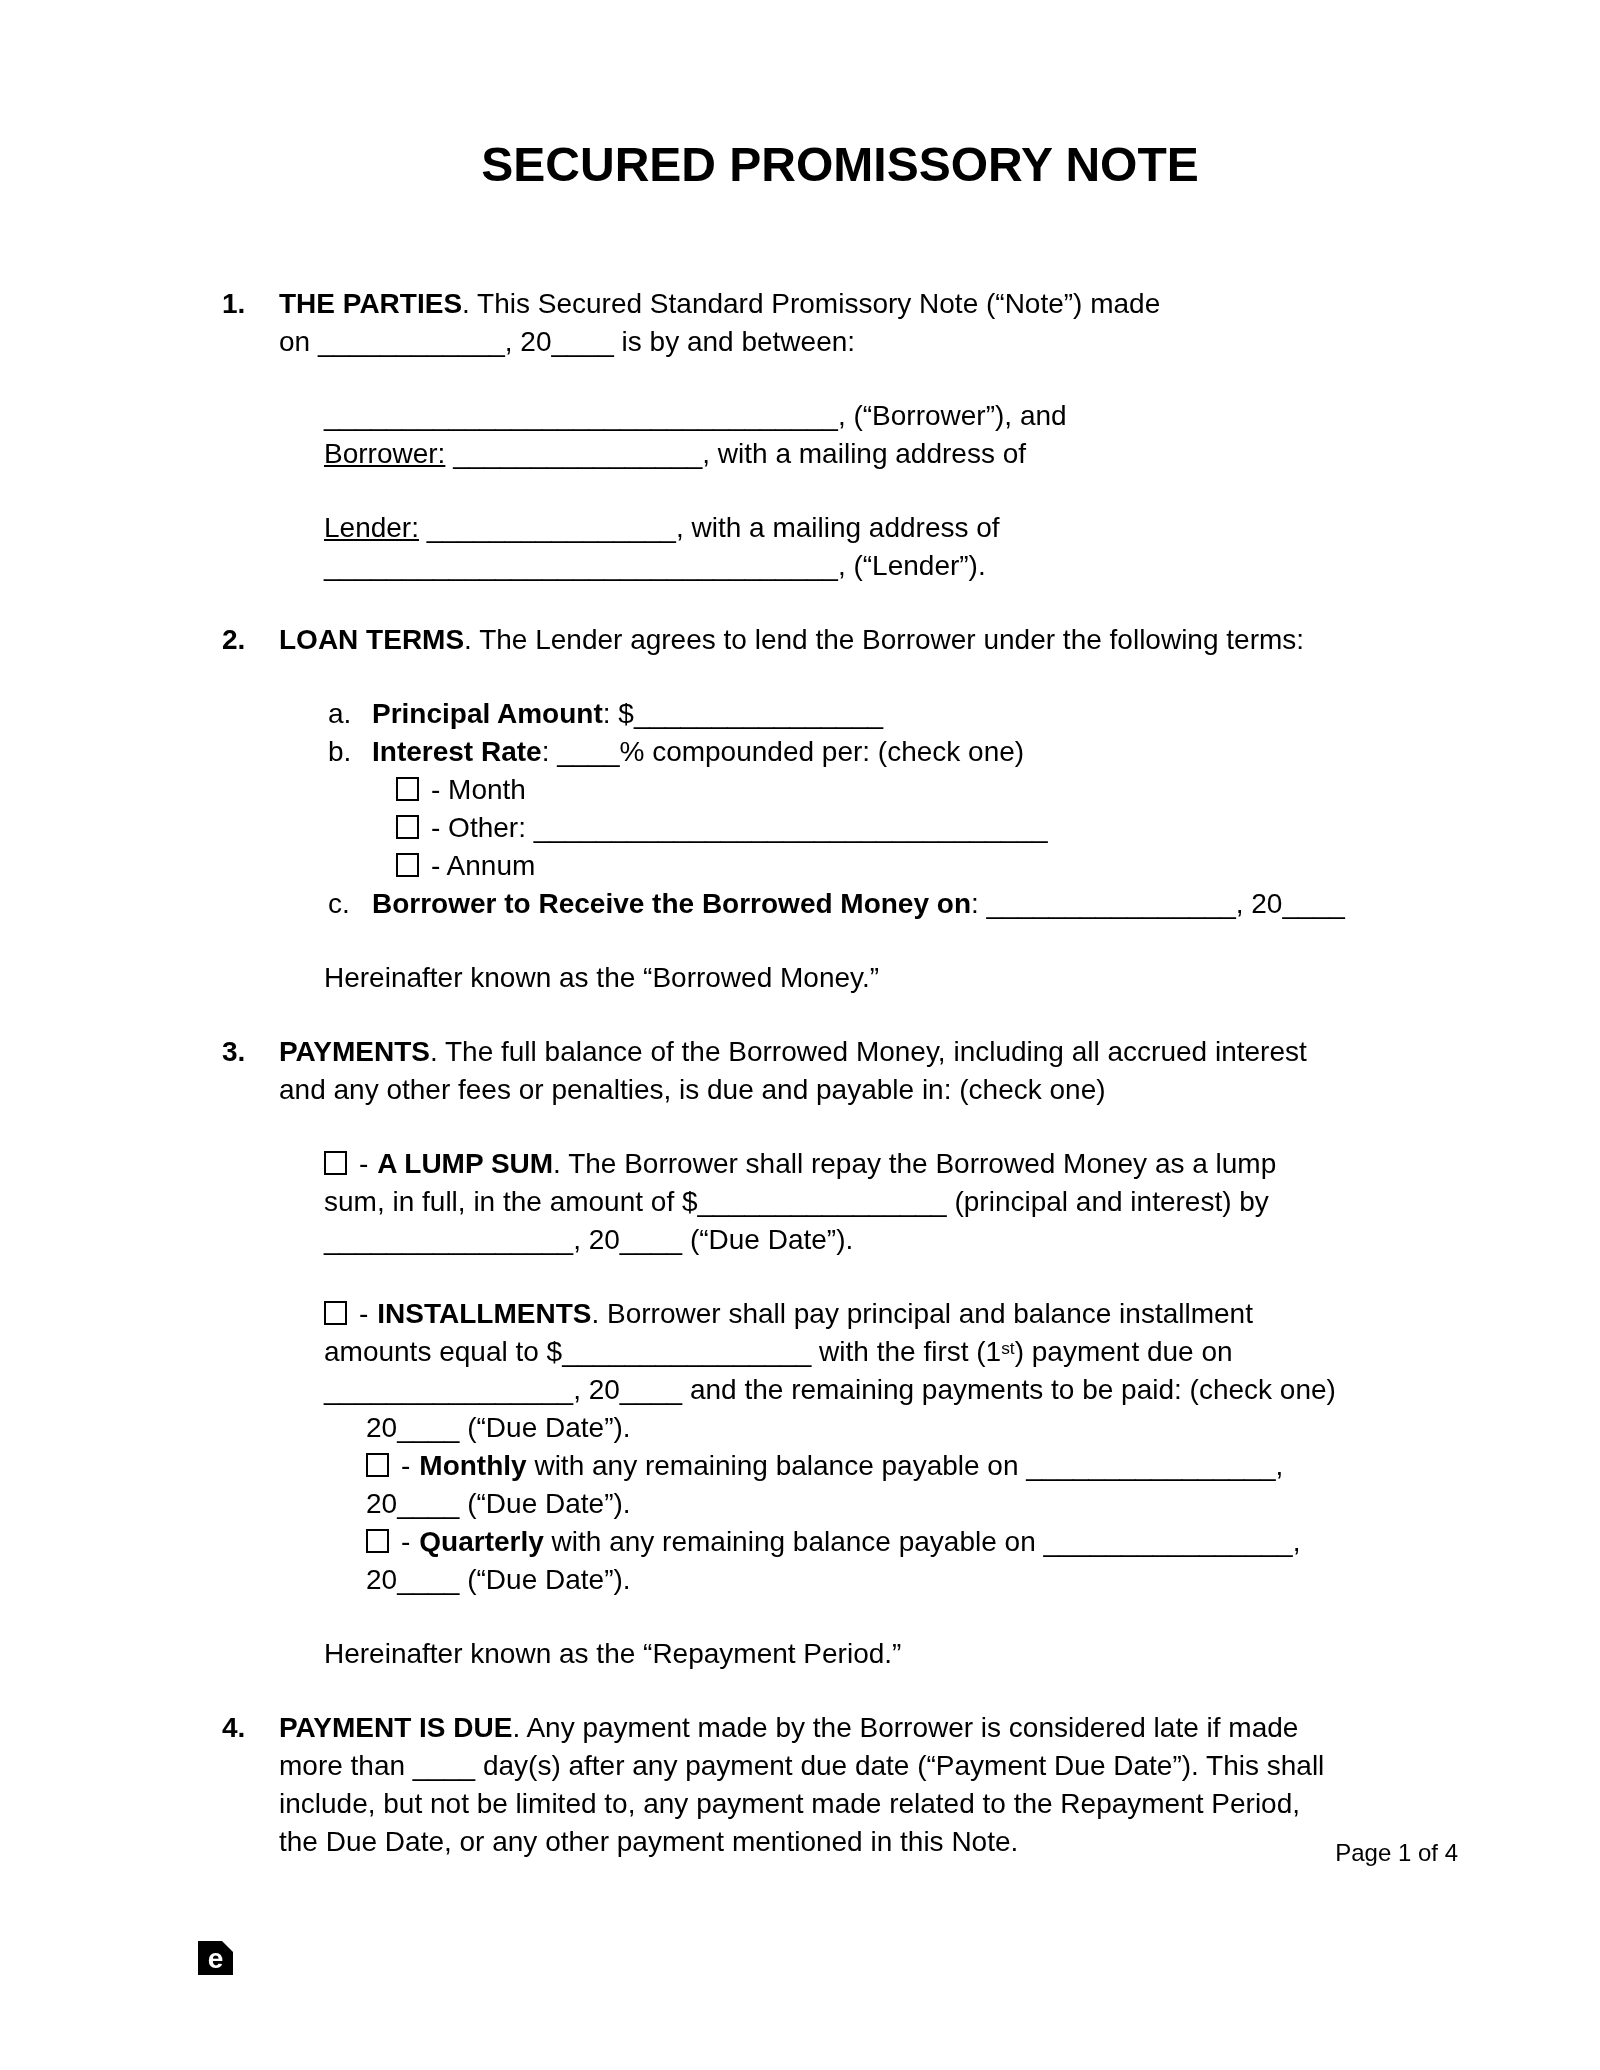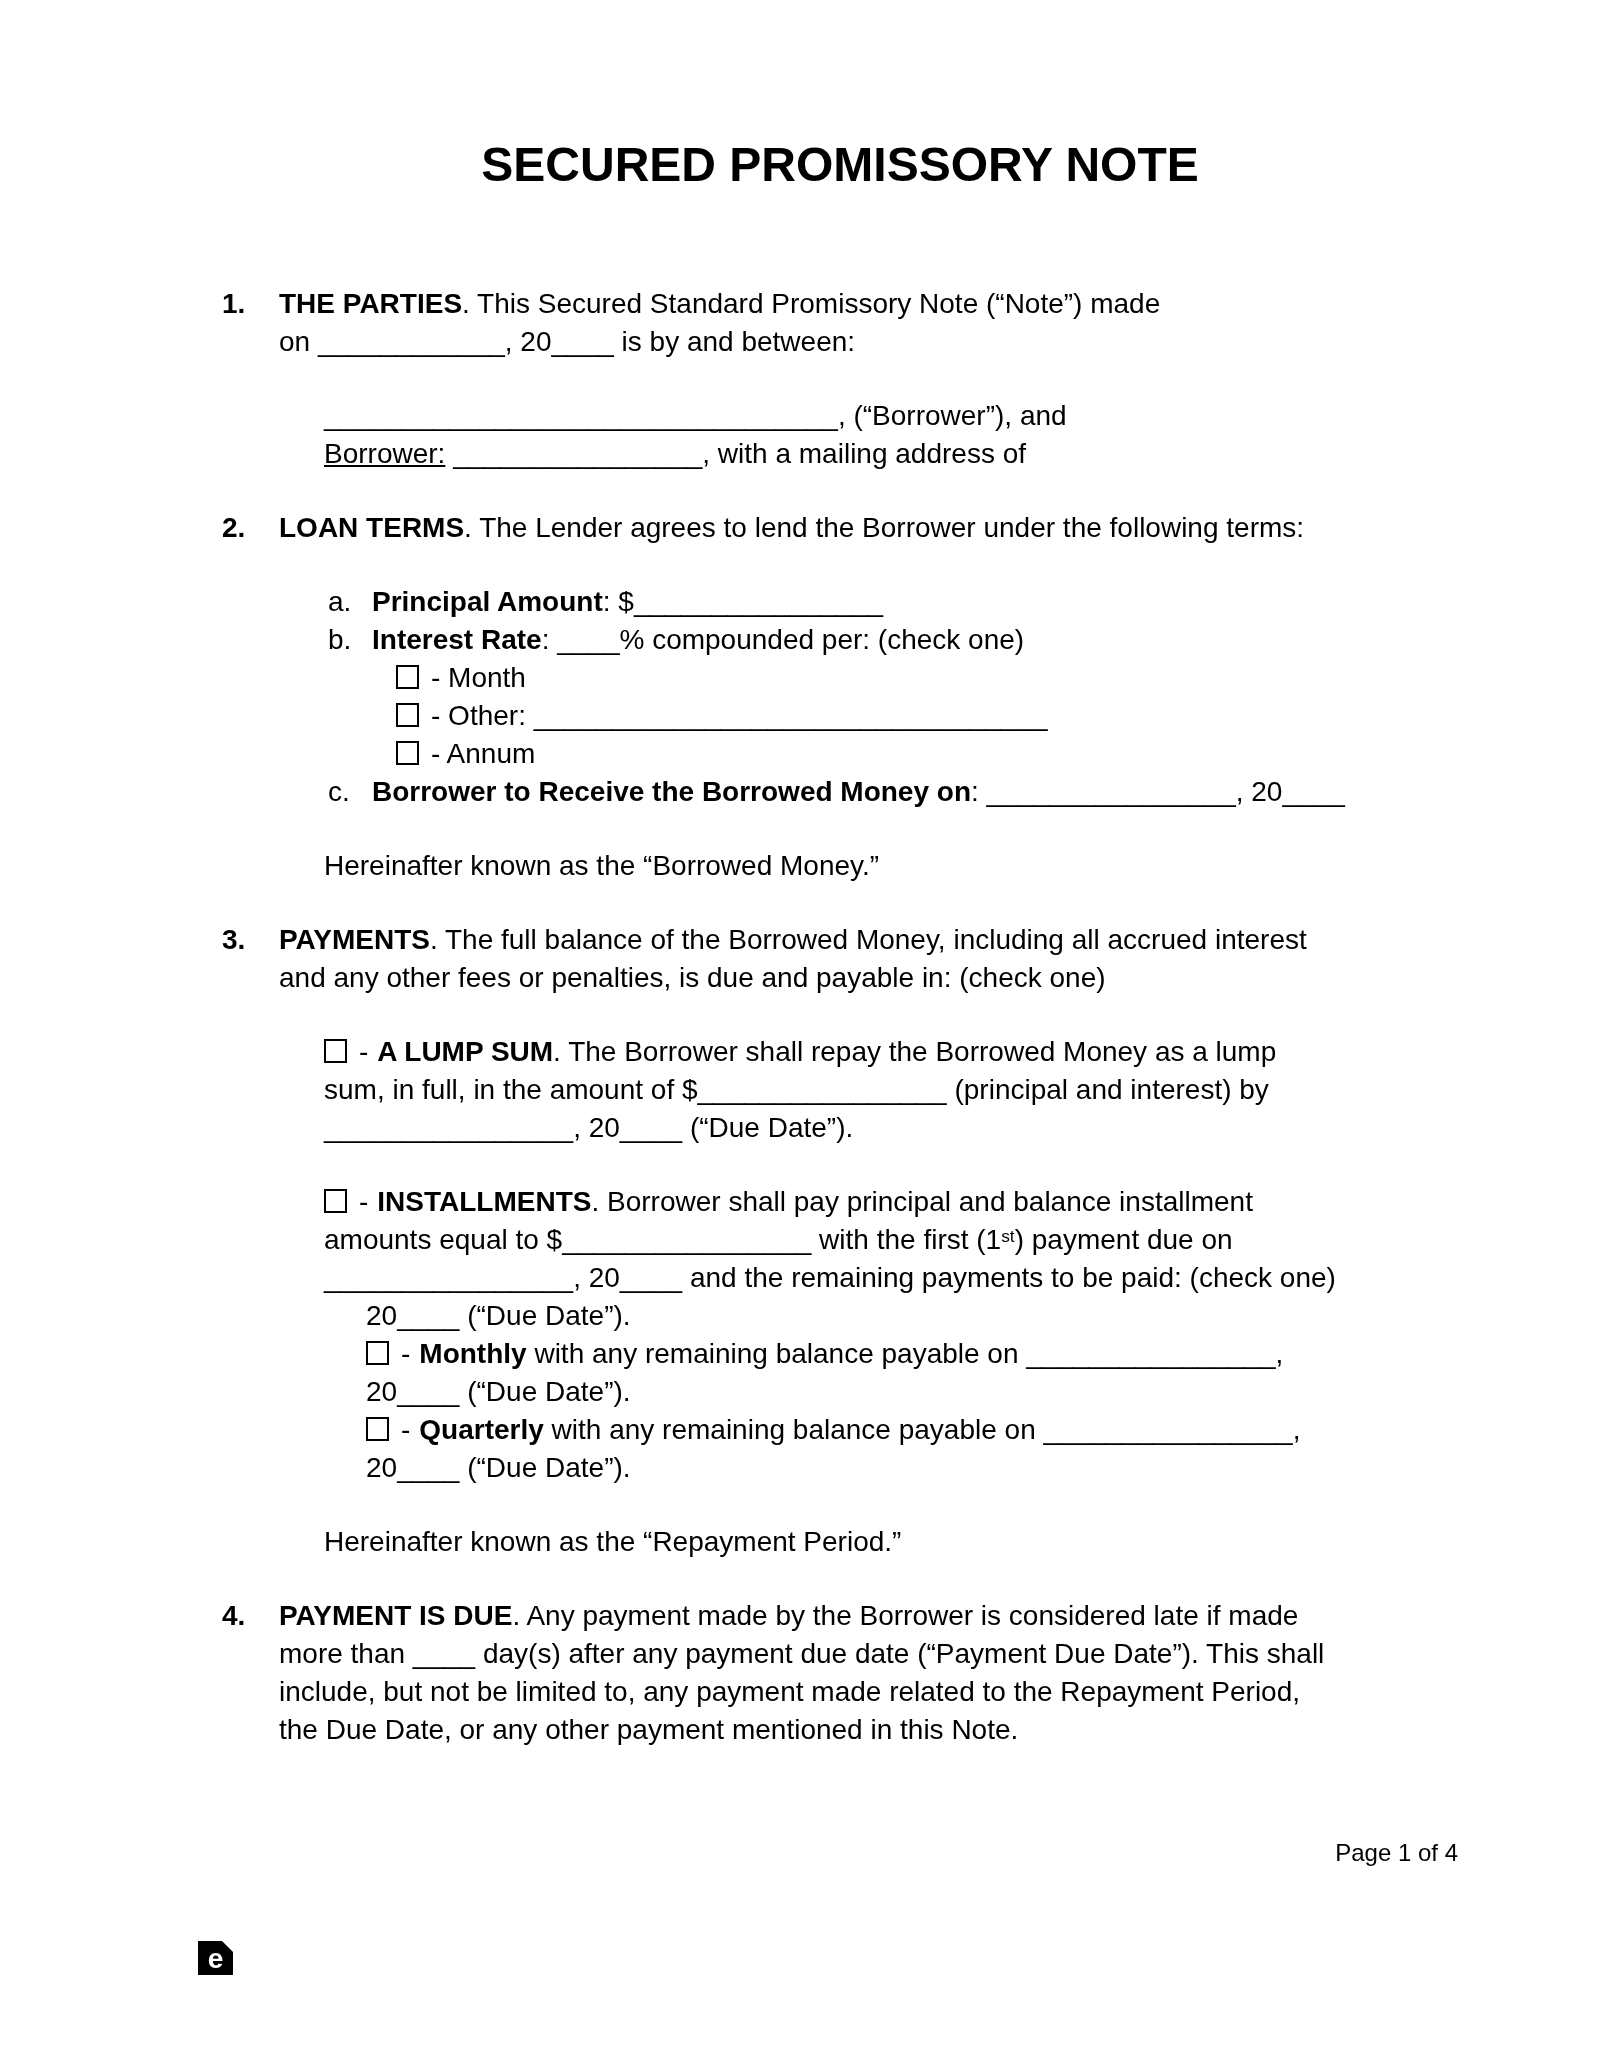--- a/index.html
+++ b/index.html
@@ -92,20 +92,24 @@
       <div class="num">1.</div>
       <div class="secbody">
         <div class="para">
           <span class="ln"><b>THE PARTIES</b><span>. This Secured Standard Promissory Note (“Note”) made</span></span>
           <span class="ln">on ____________, 20____ is by and between:</span>
         </div>
         <div class="para indent">
           <span class="ln">_________________________________, (“Borrower”), and</span>
           <span class="ln"><span class="ul">Borrower:</span><span> ________________, with a mailing address of</span></span>
         </div>
+        <div class="para indent">
+          <span class="ln"><span class="ul">Lender:</span><span> ________________, with a mailing address of</span></span>
+          <span class="ln">_________________________________, (“Lender”).</span>
+        </div>
       </div>
     </div>
 
     <div class="section">
       <div class="num">2.</div>
       <div class="secbody">
         <div class="para">
           <span class="ln"><b>LOAN TERMS</b><span>. The Lender agrees to lend the Borrower under the following terms:</span></span>
         </div>
         <div class="para">

